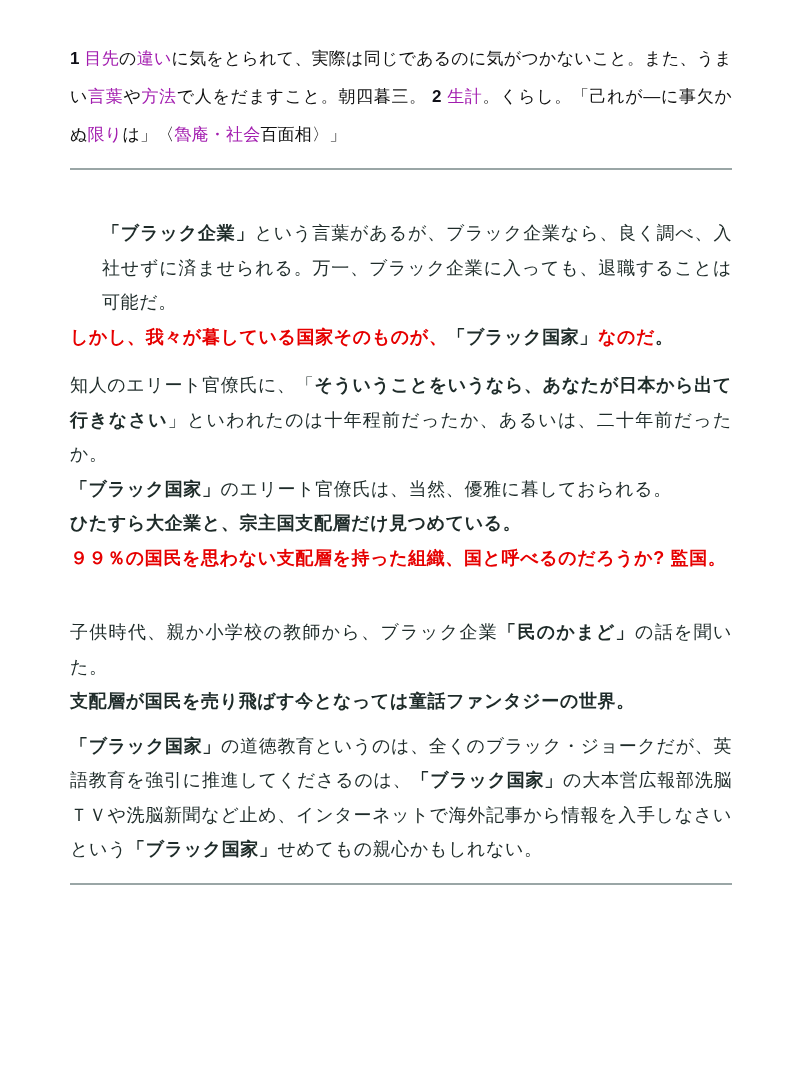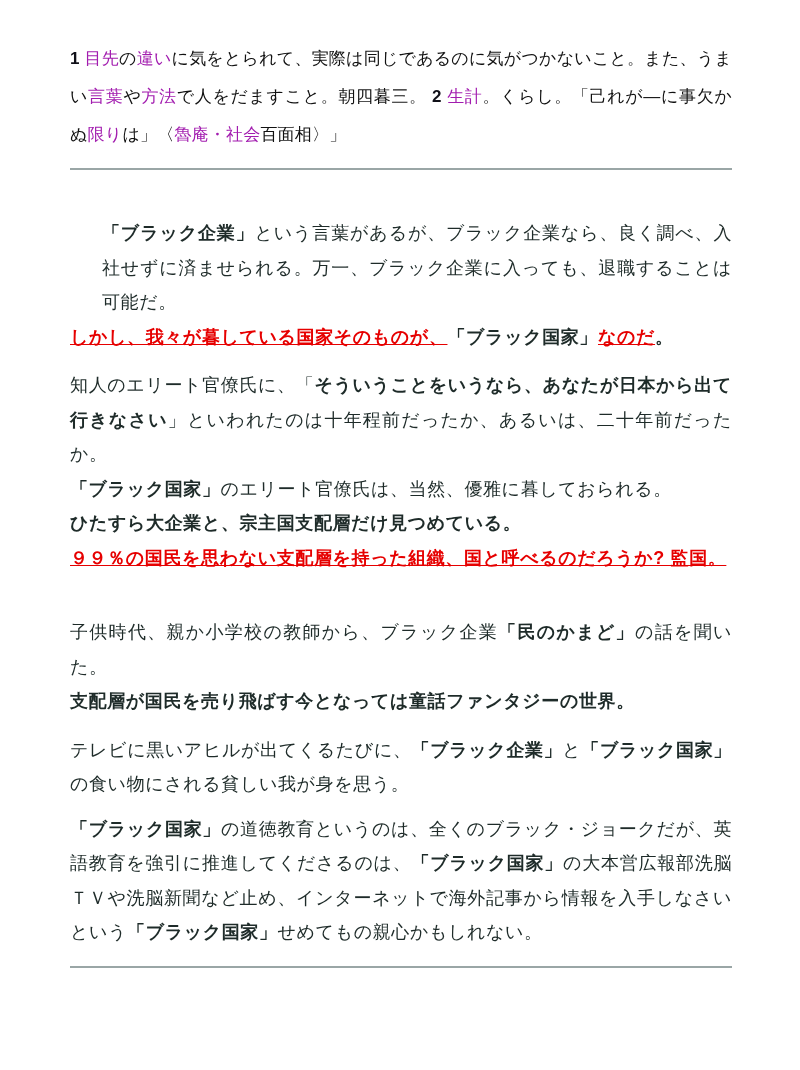--- a/index.html
+++ b/index.html
@@ -36,21 +36,21 @@
   .body{margin:0;}
   .para{
     margin:0;
     font-size:18px;
     line-height:34.5px;
     letter-spacing:0.6px;
     text-align:justify;
     color:#1e2b29;
   }
   .b{font-weight:bold;}
-  .rb{font-weight:bold;color:#e60000;text-decoration:underline;}
+  .rb{font-weight:bold;color:#e60000;}
   .bb{font-weight:bold;color:#1e2b29;}
   .mt-first{margin-top:46px;margin-left:32px;}
   .mt-sm{margin-top:10px;}
   .mt-md{margin-top:14px;}
   .mt-lg{margin-top:40px;}
   .rule-bottom{margin-top:16px;}
 </style>
 </head>
 <body>
 
@@ -62,19 +62,18 @@
 
   <div class="body">
     <p class="para mt-first"><span class="b">「ブラック企業」</span><span>という言葉があるが、ブラック企業なら、良く調べ、入社せずに済ませられる。万一、ブラック企業に入っても、退職することは可能だ。</span></p>
     <p class="para"><span class="rb">しかし、我々が暮している国家そのものが、</span><span class="bb">「ブラック国家」</span><span class="rb">なのだ</span><span class="bb">。</span></p>
     <p class="para mt-md"><span>知人のエリート官僚氏に、「</span><span class="b">そういうことをいうなら、あなたが日本から出て行きなさい</span><span>」といわれたのは十年程前だったか、あるいは、二十年前だったか。</span></p>
     <p class="para"><span class="b">「ブラック国家」</span><span>のエリート官僚氏は、当然、優雅に暮しておられる。</span></p>
     <p class="para"><span class="b">ひたすら大企業と、宗主国支配層だけ見つめている。</span></p>
     <p class="para"><span class="rb">９９％の国民を思わない支配層を持った組織、国と呼べるのだろうか? 監国。</span></p>
     <p class="para mt-lg"><span>子供時代、親か小学校の教師から、ブラック企業</span><span class="b">「民のかまど」</span><span>の話を聞いた。</span></p>
     <p class="para"><span class="b">支配層が国民を売り飛ばす今となっては童話ファンタジーの世界。</span></p>
-    <p class="para mt-md"><span>テレビに黒いアヒルが出てくるたびに、</span><span class="b">「ブラック企業」</span><span>と</span><span class="b">「ブラック国家」</span><span>の食い物にされる貧しい我が身を思う。</span></p>
     <p class="para mt-sm"><span class="b">「ブラック国家」</span><span>の道徳教育というのは、全くのブラック・ジョークだが、英語教育を強引に推進してくださるのは、</span><span class="b">「ブラック国家」</span><span>の大本営広報部洗脳ＴＶや洗脳新聞など止め、インターネットで海外記事から情報を入手しなさいという</span><span class="b">「ブラック国家」</span><span>せめてもの親心かもしれない。</span></p>
   </div>
 
   <hr class="rule rule-bottom">
 
 </div>
 
 </body></html>

